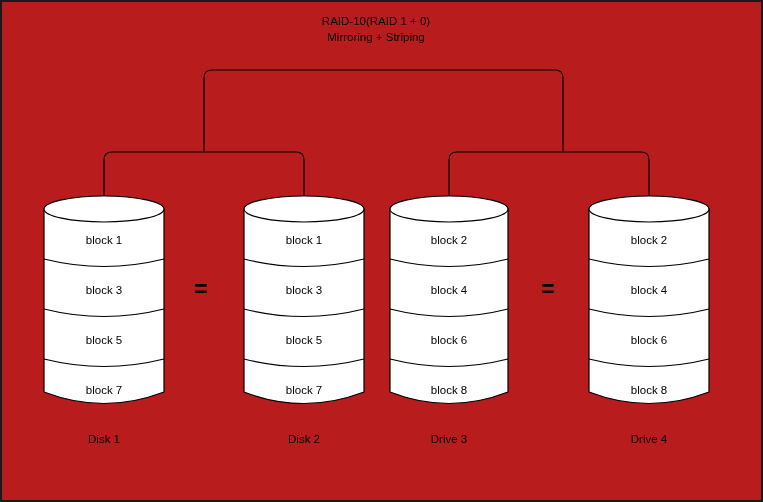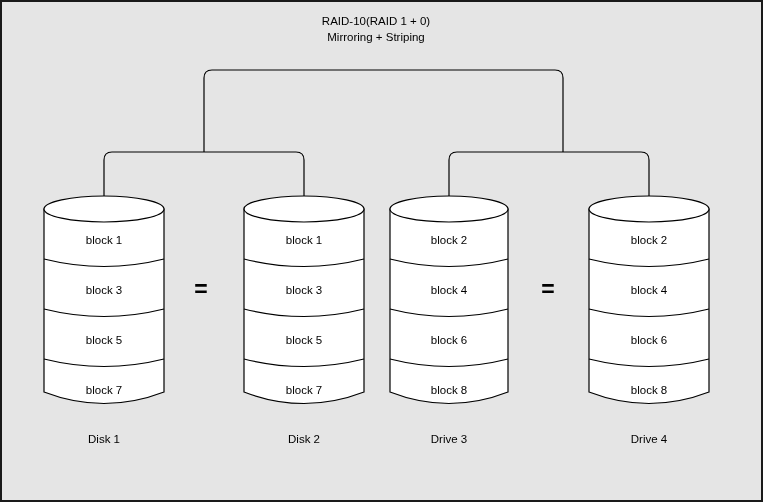--- a/index.html
+++ b/index.html
@@ -4,21 +4,21 @@
 <style>
   html, body {
     margin: 0;
     padding: 0;
     background: #ffffff;
   }
   #canvas {
     position: relative;
     width: 763px;
     height: 502px;
-    background: #e5e5e5;
+    background: #b91c1c;
     overflow: hidden;
     font-family: "Liberation Sans", sans-serif;
   }
   #diagram-svg {
     position: absolute;
     top: 0;
     left: 0;
     width: 763px;
     height: 502px;
   }

